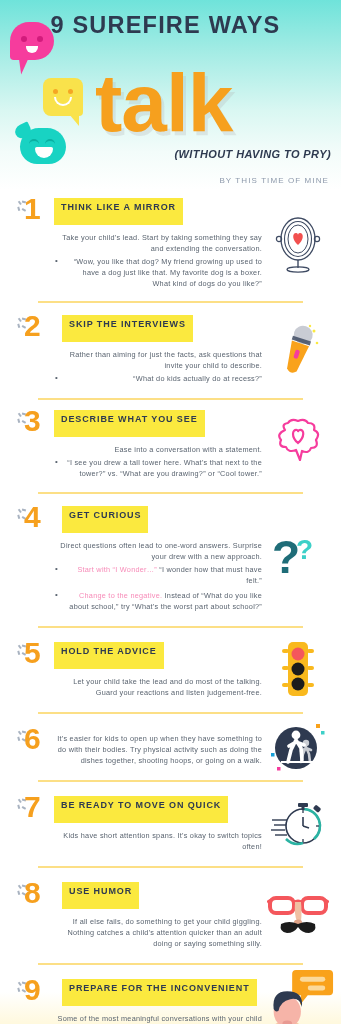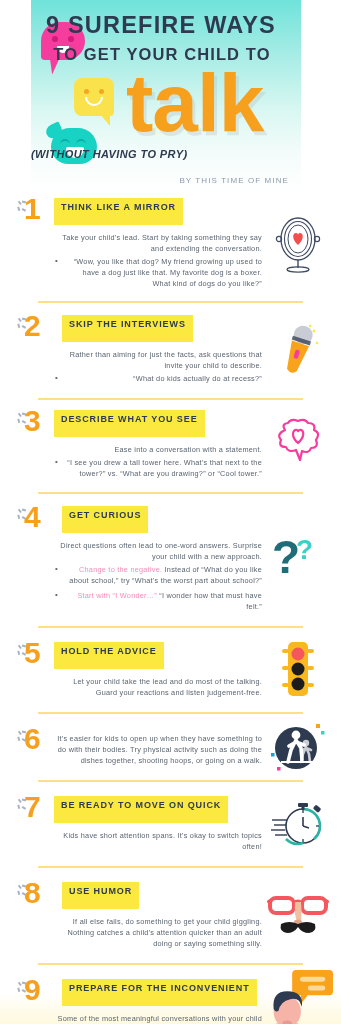--- a/index.html
+++ b/index.html
@@ -9,25 +9,24 @@
     height: 1024px;
     font-family: "Liberation Sans", sans-serif;
     background: #ffffff;
     overflow: hidden;
     position: relative;
   }
 
   
   .header {
     position: relative;
-    width: 270px;
+    width: 341px;
     height: 190px;
     background: linear-gradient(to bottom, #6fe3da 0%, #a5ece5 28%, #d9f7f2 58%, #f3fcfa 80%, #ffffff 100%);
     overflow: hidden;
-    margin-left: 31px;
   }
 
   .title-1 {
     position: absolute;
     left: 0; right: 10px;
     top: 12px;
     text-align: center;
     font-size: 23.5px;
     font-weight: bold;
     letter-spacing: 1.2px;
@@ -52,21 +51,21 @@
     line-height: 82px;
     font-weight: bold;
     color: #f6a01e;
     letter-spacing: -1px;
     text-shadow: 3px 4px 0 rgba(180,180,180,0.28);
   }
   .title-sub {
     position: absolute;
     left: 0; right: 10px;
     top: 148px;
-    text-align: left;
+    text-align: right;
     font-size: 11px;
     font-weight: bold;
     font-style: italic;
     letter-spacing: 0.4px;
     color: #2e3a50;
   }
   .byline {
     position: absolute;
     right: 12px;
     top: 176px;
@@ -258,21 +257,20 @@
     <span class="mouth" style="left:11px;top:19px;width:18px;height:9px;border:2.5px solid #ffffff;border-top:none;border-radius:0 0 12px 12px;"></span>
   </div>
 
   <div class="bubble bub-teal">
     <span class="mouth" style="left:9px;top:11px;width:10px;height:5px;border-top:2.5px solid #0ab0a2;border-radius:8px 8px 0 0;"></span>
     <span class="mouth" style="left:25px;top:11px;width:10px;height:5px;border-top:2.5px solid #0ab0a2;border-radius:8px 8px 0 0;"></span>
     <span class="mouth" style="left:15px;top:19px;width:18px;height:11px;background:#ffffff;border-radius:2px 2px 10px 10px;"></span>
   </div>
 
   <div class="title-1">9 SUREFIRE WAYS</div>
-  <div class="title-2">TO GET YOUR CHILD TO</div>
   <div class="title-talk">talk</div>
   <div class="title-sub">(WITHOUT HAVING TO PRY)</div>
   <div class="byline">BY THIS TIME OF MINE</div>
 </div>
 
 <div class="tips">
 
   <div class="tip" style="padding-top:6px;padding-bottom:8px;">
     <div class="numcol">
       <span class="tick">
@@ -376,24 +374,24 @@
           <i></i>
           <i></i>
           <i></i>
           <i></i>
         </span>
       <span class="num">4</span>
     </div>
     <div class="body-col" style="padding-left:8px;">
       <div class="tip-title-wrap"><span class="tip-title">GET CURIOUS</span></div>
       <div class="tip-body" style="margin-left:-8px;">
-        <p>Direct questions often lead to one-word answers. Surprise your child with a new approach.</p>
+        <p>Direct questions often lead to one-word answers. Surprise your drew with a new approach.</p>
         <ul>
+          <li><span class="pink">Start with “I Wonder…”</span><span> “I wonder how that must have felt.”</span></li>
           <li><span class="pink">Change to the negative.</span><span> Instead of “What do you like about school,” try “What's the worst part about school?”</span></li>
-          <li><span class="pink">Start with “I Wonder…”</span><span> “I wonder how that must have felt.”</span></li>
         </ul>
       </div>
     </div>
     <div class="icon-col">
       <svg width="56" height="62" viewBox="0 0 56 62">
         <text x="2" y="44" font-family="Liberation Sans, sans-serif" font-size="46" font-weight="bold" fill="#1f6d78">?</text>
         <text x="26" y="30" font-family="Liberation Sans, sans-serif" font-size="28" font-weight="bold" fill="#3dd0c8">?</text>
       </svg>
     </div>
   </div>

